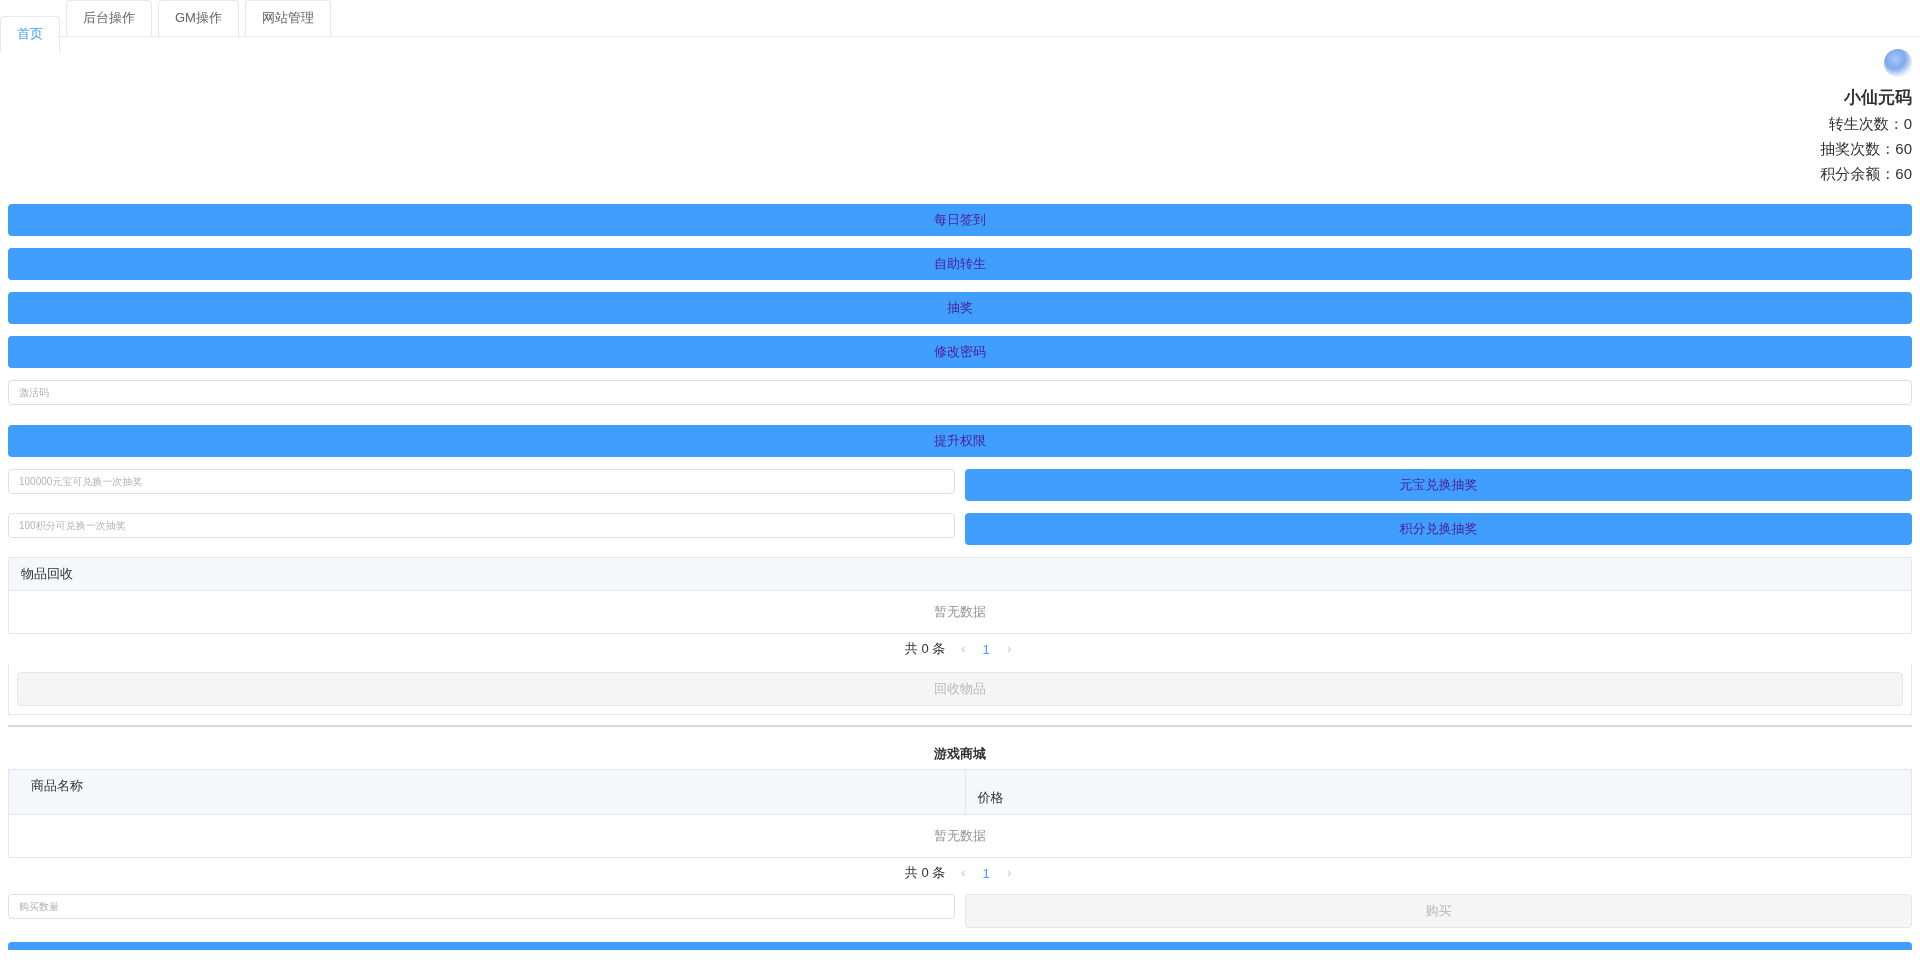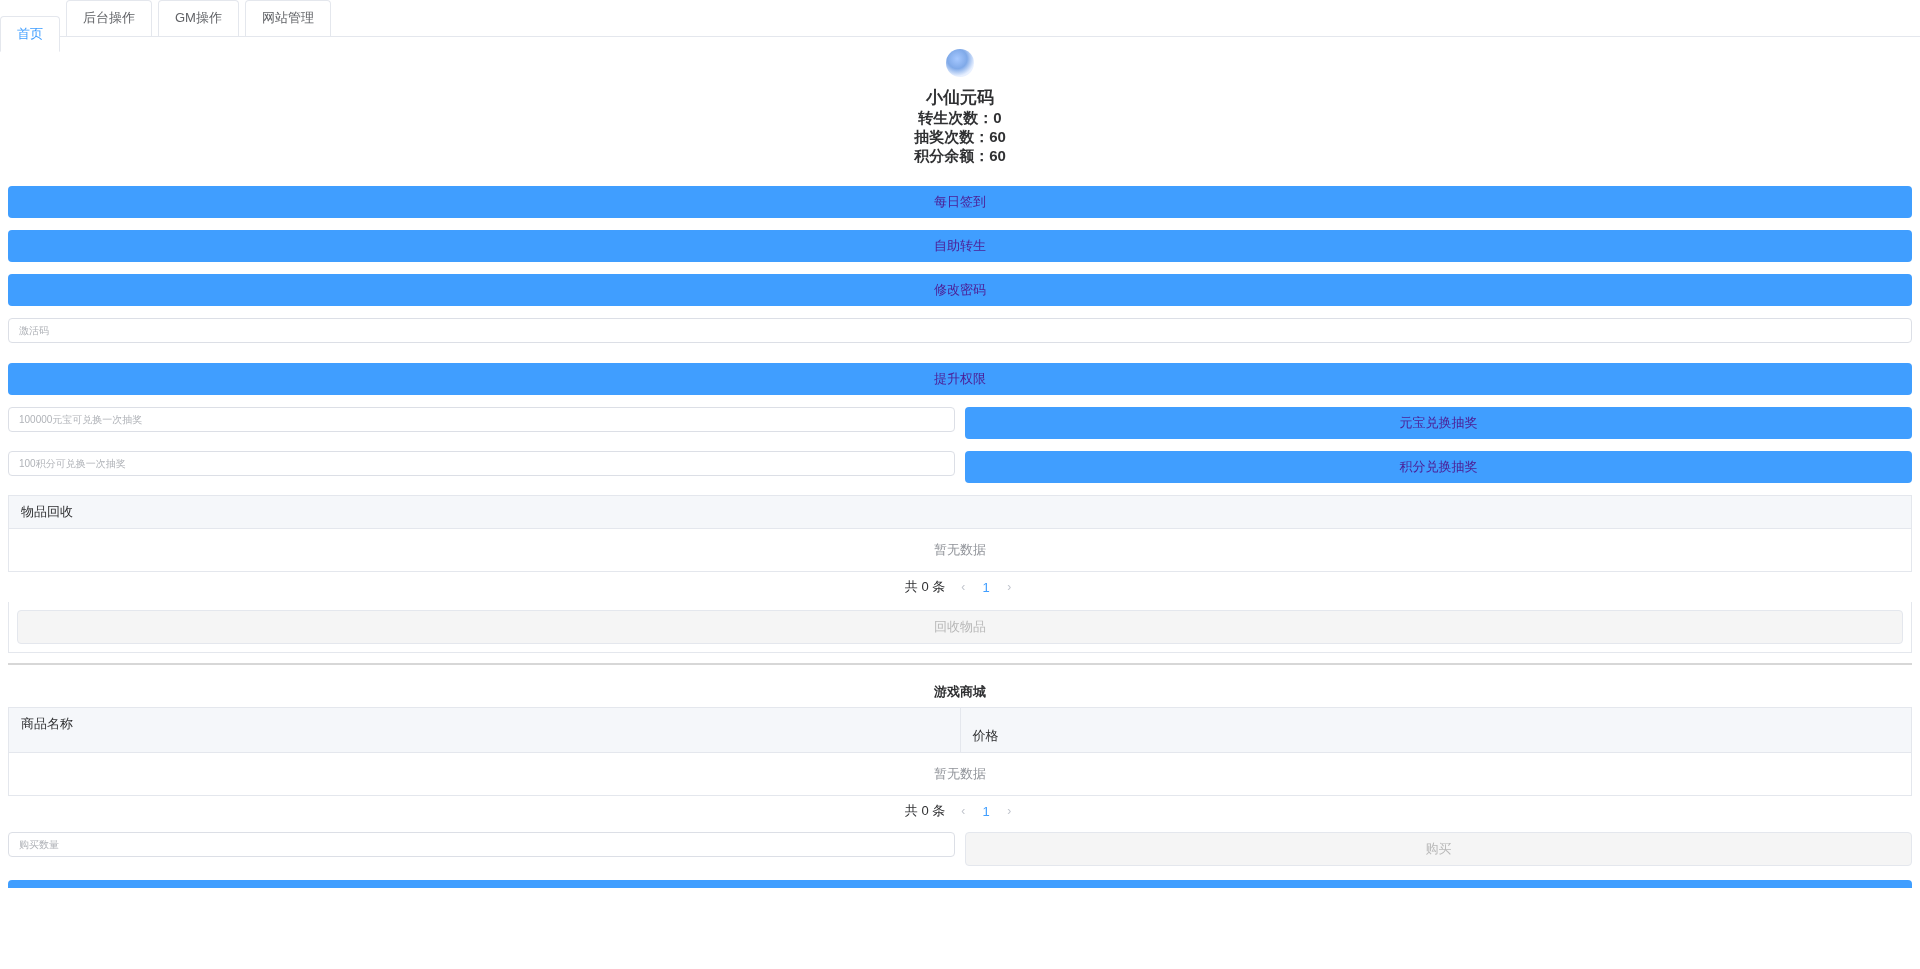--- a/index.html
+++ b/index.html
@@ -36,28 +36,28 @@
 .tab.active {
   color: #409EFF;
   border-bottom: 1px solid #fff;
   position: relative;
   top: 16px;
 }
 
 .content { padding: 8px 8px 0 8px; }
 
 
-.profile { text-align: center; padding: 4px 0 10px 0; }
+.profile { text-align: right; padding: 4px 0 10px 0; }
 .avatar {
   width: 28px; height: 28px; border-radius: 50%;
   display: inline-block;
   background: radial-gradient(circle at 40% 35%, #a6c8ff 0%, #7fa9e8 40%, #e8f0ff 70%);
 }
 .profile-name { font-size: 17px; font-weight: 700; margin-top: 6px; }
-.profile-stat { font-size: 15px; font-weight: 700; }
+.profile-stat { font-size: 15px; font-weight: 400; margin-top: 6px; }
 
 
 .btn-primary {
   display: block;
   width: 100%;
   background: #409EFF;
   color: #4c1d95;
   border: none;
   border-radius: 4px;
   padding: 7px 0;
@@ -150,20 +150,21 @@
   font-size: 13px;
   margin-top: 12px;
   padding: 6px 0;
 }
 
 
 .tbl-head {
   display: flex;
   border: 1px solid #e4e7ed;
   background: #f5f7fa;
+  padding-left: 10px;
 }
 .tbl-head .th {
   flex: 1;
   padding: 7px 12px;
   font-weight: 500;
   color: #303133;
   border-right: 1px solid #e4e7ed;
 }
 .tbl-head .th:last-child { border-right: none; margin-top: 12px; }
 .tbl-body {
@@ -204,20 +205,21 @@
       <div class="profile-stat">
         <span>抽奖次数：</span><span>60</span>
       </div>
       <div class="profile-stat">
         <span>积分余额：</span><span>60</span>
       </div>
     </div>
 
     <button class="btn-primary">每日签到</button>
     <button class="btn-primary">自助转生</button>
+    <button class="btn-primary">抽奖</button>
     <button class="btn-primary">修改密码</button>
 
     <div style="margin-top:12px">
       <input class="input" placeholder="激活码" style="">
     </div>
 
     <button class="btn-primary" style="margin-top:20px">提升权限</button>
 
     <div class="row">
       <div class="left"><input class="input" placeholder="100000元宝可兑换一次抽奖" style=""></div>

